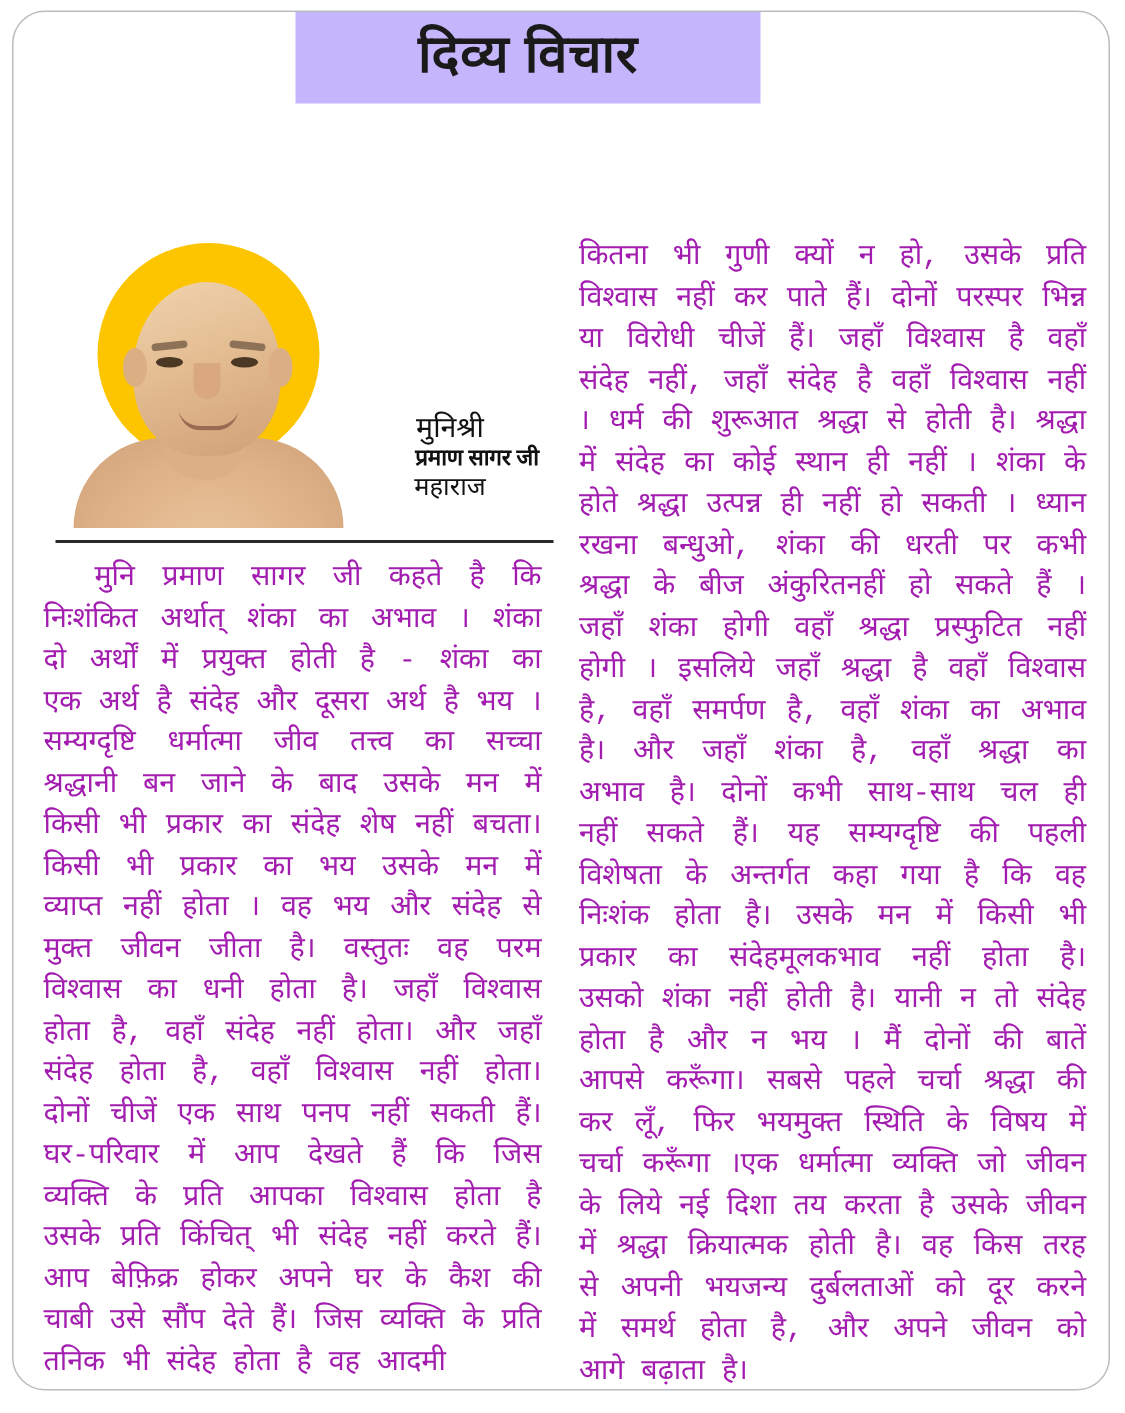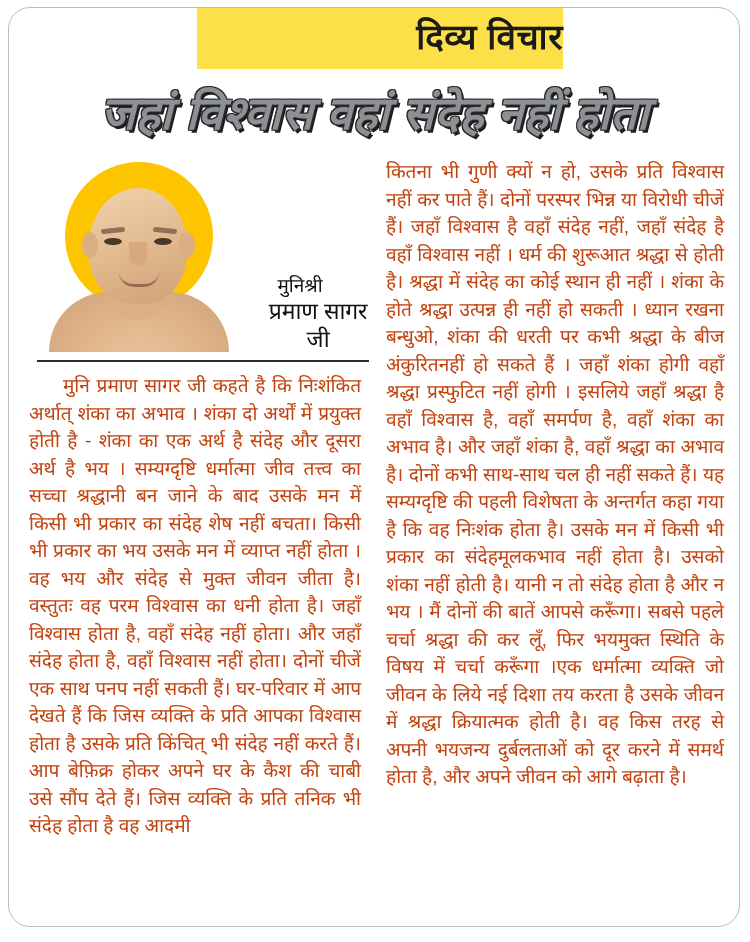--- a/index.html
+++ b/index.html
@@ -27,26 +27,26 @@
     background: #ffffff;
     box-sizing: border-box;
     overflow: hidden;
   }
 
   
   .banner {
     position: absolute;
     left: 188px;
     top: -2px;
-    width: 366px;
+    width: 310px;
     height: 63px;
-    background: #fde047;
+    background: #c4b5fd;
     display: flex;
     align-items: center;
-    justify-content: flex-end;
+    justify-content: center;
     box-sizing: border-box;
   }
   .banner-title {
     font-family: "Liberation Sans", "DejaVu Sans", sans-serif;
     font-size: 35px;
     font-weight: bold;
     color: #1a1a1a;
     letter-spacing: 0.5px;
     line-height: 1;
     padding-bottom: 2px;
@@ -194,38 +194,38 @@
   .caption {
     position: absolute;
     left: 196px;
     top: 118px;
     width: 150px;
     font-family: "Liberation Sans", "DejaVu Sans", sans-serif;
     color: #111;
     line-height: 1.22;
   }
   .caption .c1 { font-size: 19px; }
-  .caption .c2 { font-size: 23px; font-weight: normal; letter-spacing: -0.2px; margin-left: 36px; }
+  .caption .c2 { font-size: 15px; font-weight: bold; letter-spacing: -0.2px; margin-left: 36px; }
   .caption .c3 { font-size: 17px; }
 
   .rule {
     position: absolute;
     left: 8px;
     top: 204px;
     width: 332px;
     height: 0;
     border-top: 2.6px solid #2a2a2a;
   }
 
   
   .para {
-    font-family: Liberation Sans, sans-serif;
+    font-family: Liberation Mono, monospace;
     font-size: 19.1px;
     line-height: 27.5px;
-    color: #c2410c;
+    color: #a21caf;
     text-align: justify;
     text-justify: inter-word;
     margin: 0;
     letter-spacing: -0.05px;
   }
   .col-left .para {
     position: absolute;
     left: 0;
     top: 216px;
     width: 332px;
@@ -240,21 +240,20 @@
 </style>
 </head>
 <body>
 
 <div class="card">
 
   <div class="banner">
     <span class="banner-title">दिव्य विचार</span>
   </div>
 
-  <div class="headline">जहां विश्वास वहां संदेह नहीं होता</div>
 
   <div class="body-area">
 
     <div class="col col-left">
 
       <div class="photo-block">
         <div class="halo"></div>
         <div class="monk">
           <div class="shoulders"></div>
           <div class="neck"></div>
@@ -265,20 +264,21 @@
           <div class="brow-r"></div>
           <div class="eye-l"></div>
           <div class="eye-r"></div>
           <div class="nose"></div>
           <div class="mouth"></div>
         </div>
 
         <div class="caption">
           <div class="c1">मुनिश्री</div>
           <div class="c2">प्रमाण सागर जी</div>
+          <div class="c3">महाराज</div>
         </div>
       </div>
 
       <div class="rule"></div>
 
       <p class="para">मुनि प्रमाण सागर जी कहते है कि निःशंकित अर्थात् शंका का अभाव । शंका दो अर्थों में प्रयुक्त होती है - शंका का एक अर्थ है संदेह और दूसरा अर्थ है भय । सम्यग्दृष्टि धर्मात्मा जीव तत्त्व का सच्चा श्रद्धानी बन जाने के बाद उसके मन में किसी भी प्रकार का संदेह शेष नहीं बचता। किसी भी प्रकार का भय उसके मन में व्याप्त नहीं होता । वह भय और संदेह से मुक्त जीवन जीता है। वस्तुतः वह परम विश्वास का धनी होता है। जहाँ विश्वास होता है, वहाँ संदेह नहीं होता। और जहाँ संदेह होता है, वहाँ विश्वास नहीं होता। दोनों चीजें एक साथ पनप नहीं सकती हैं। घर-परिवार में आप देखते हैं कि जिस व्यक्ति के प्रति आपका विश्वास होता है उसके प्रति किंचित् भी संदेह नहीं करते हैं। आप बेफ़िक्र होकर अपने घर के कैश की चाबी उसे सौंप देते हैं। जिस व्यक्ति के प्रति तनिक भी संदेह होता है वह आदमी</p>
     </div>
 
     <div class="col col-right">
       <p class="para">कितना भी गुणी क्यों न हो, उसके प्रति विश्वास नहीं कर पाते हैं। दोनों परस्पर भिन्न या विरोधी चीजें हैं। जहाँ विश्वास है वहाँ संदेह नहीं, जहाँ संदेह है वहाँ विश्वास नहीं । धर्म की शुरूआत श्रद्धा से होती है। श्रद्धा में संदेह का कोई स्थान ही नहीं । शंका के होते श्रद्धा उत्पन्न ही नहीं हो सकती । ध्यान रखना बन्धुओ, शंका की धरती पर कभी श्रद्धा के बीज अंकुरितनहीं हो सकते हैं । जहाँ शंका होगी वहाँ श्रद्धा प्रस्फुटित नहीं होगी । इसलिये जहाँ श्रद्धा है वहाँ विश्वास है, वहाँ समर्पण है, वहाँ शंका का अभाव है। और जहाँ शंका है, वहाँ श्रद्धा का अभाव है। दोनों कभी साथ-साथ चल ही नहीं सकते हैं। यह सम्यग्दृष्टि की पहली विशेषता के अन्तर्गत कहा गया है कि वह निःशंक होता है। उसके मन में किसी भी प्रकार का संदेहमूलकभाव नहीं होता है। उसको शंका नहीं होती है। यानी न तो संदेह होता है और न भय । मैं दोनों की बातें आपसे करूँगा। सबसे पहले चर्चा श्रद्धा की कर लूँ, फिर भयमुक्त स्थिति के विषय में चर्चा करूँगा ।एक धर्मात्मा व्यक्ति जो जीवन के लिये नई दिशा तय करता है उसके जीवन में श्रद्धा क्रियात्मक होती है। वह किस तरह से अपनी भयजन्य दुर्बलताओं को दूर करने में समर्थ होता है, और अपने जीवन को आगे बढ़ाता है।</p>

